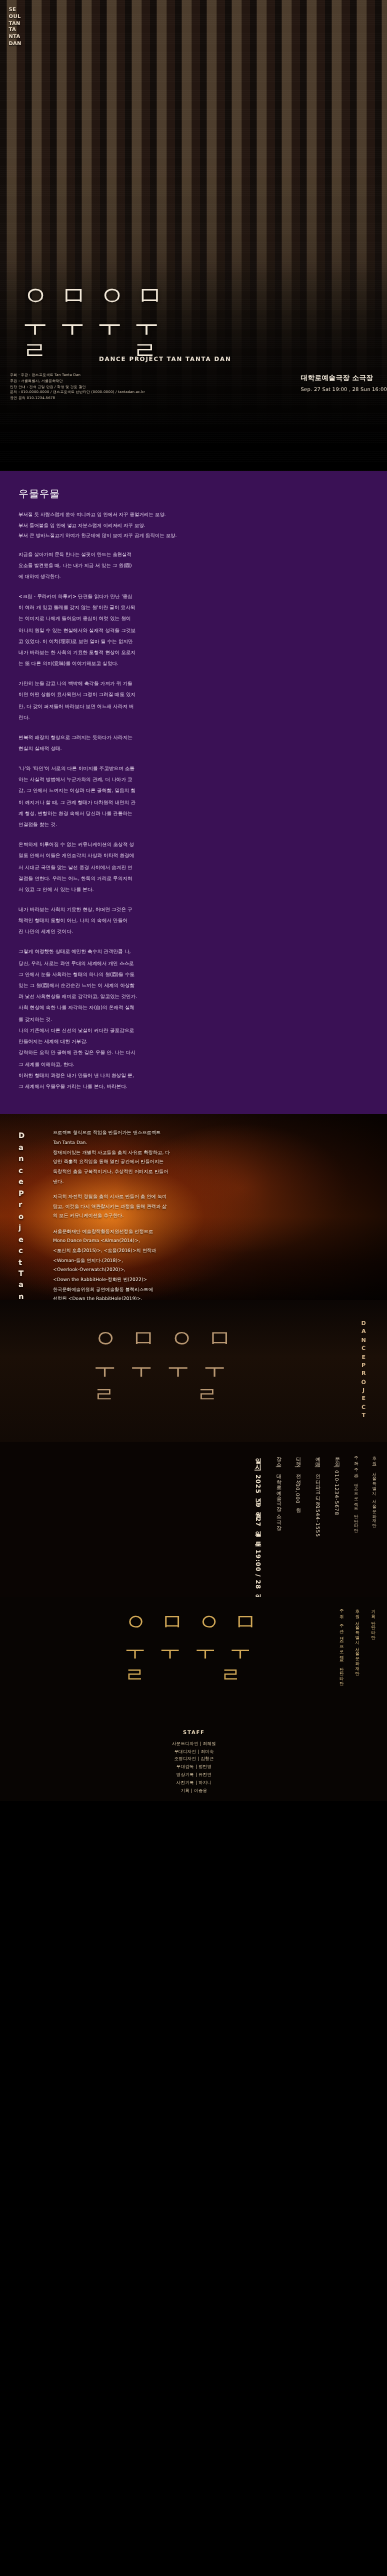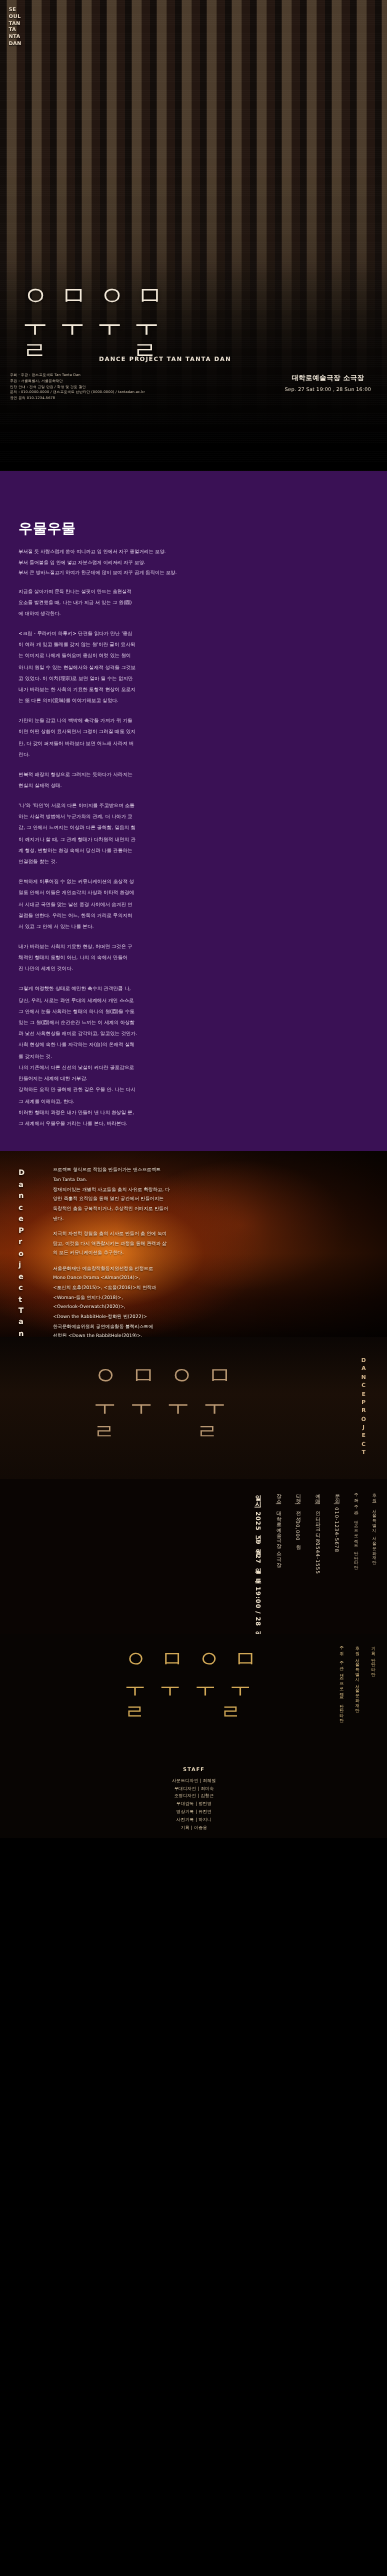--- a/index.html
+++ b/index.html
@@ -74,35 +74,34 @@
   .subtitle-en {
     position:absolute; left:99px; bottom:109px;
     color:#efe5d6; font-size:5.9px; letter-spacing:0.9px; font-weight:700;
   }
 
   .hero-credits {
     position:absolute; left:10px; bottom:69px;
     color:#cfc2ae; font-size:3.5px; line-height:1.65; letter-spacing:0.1px;
   }
   .hero-venue {
-    position:absolute; right:17px; bottom:79px; text-align:center;
+    position:absolute; right:1px; bottom:79px; text-align:left;
   }
   .hero-venue .v-name { color:#f0e7d8; font-size:6.8px; font-weight:700; letter-spacing:0.2px;}
   .hero-venue .v-date { color:#e3d7c5; font-size:5px; margin-top:3.1px; letter-spacing:0.1px;}
 
   
   .purple {
     background:#3a1155;
     padding:16px 18.6px 21px 18.6px;
     color:#efe4f3;
   }
   .purple h2 {
-    font-size:14px; font-weight:700; color:#fff; letter-spacing:0.3px;
+    font-size:10px; font-weight:400; color:#fff; letter-spacing:0.3px;
     margin-bottom:10px;
-    margin-top:33px;
   }
   .purple p {
     font-size:4.7px; line-height:1.85; color:#e6d8ec; margin-bottom:1.9px;
     letter-spacing:0.03px;
   }
   .purple .gap { height:8.7px; }
   .purple .body p { font-size:4.8px; line-height:1.95; }
 
   
   .fire {

